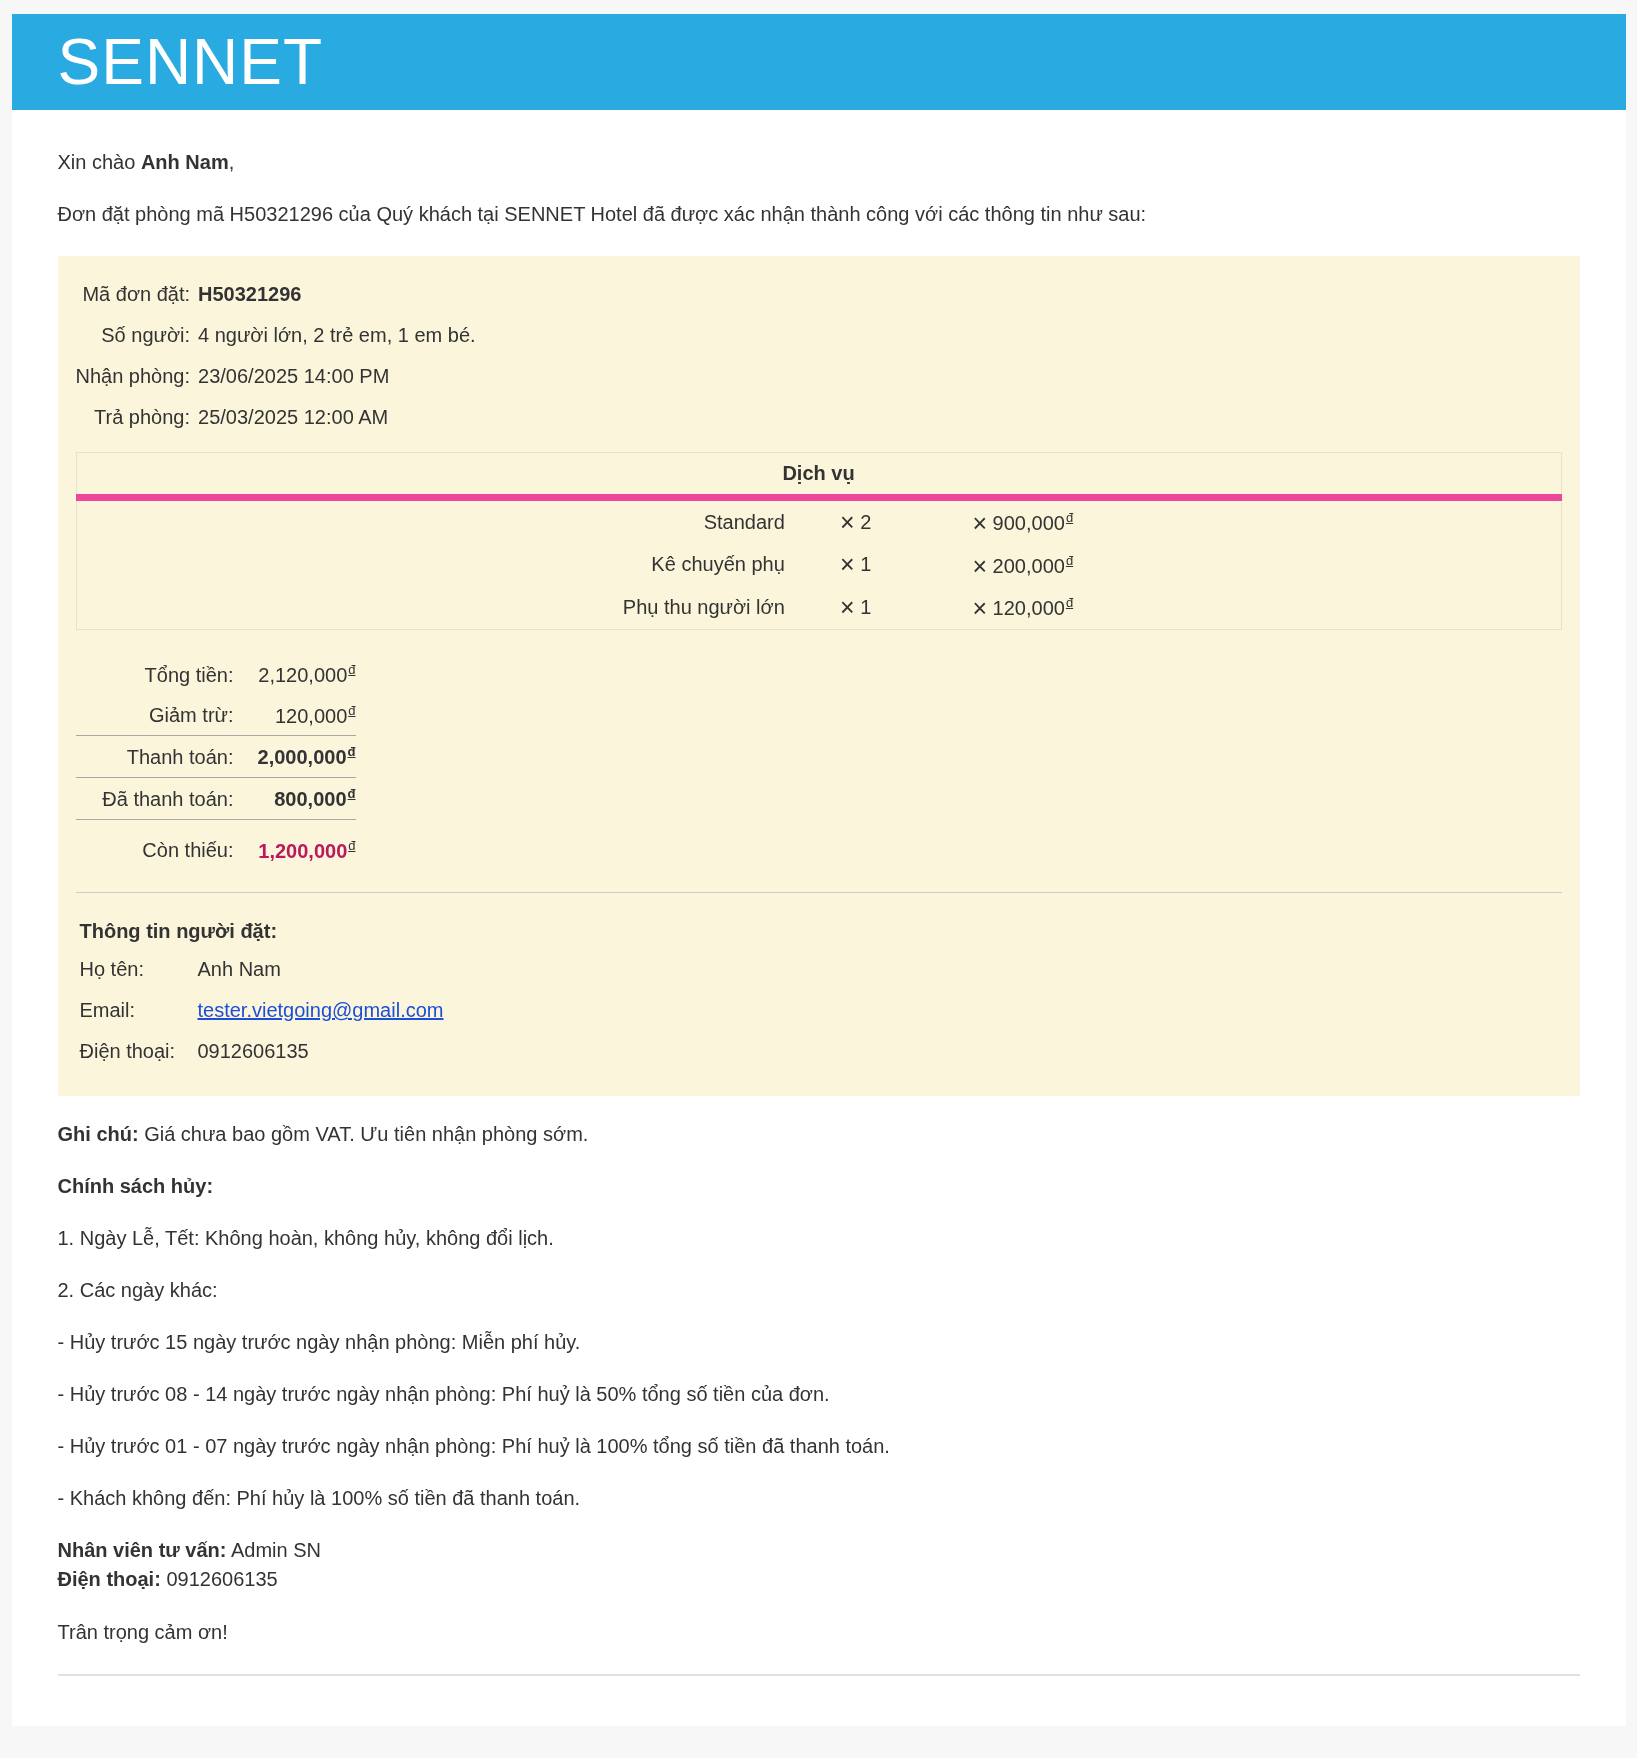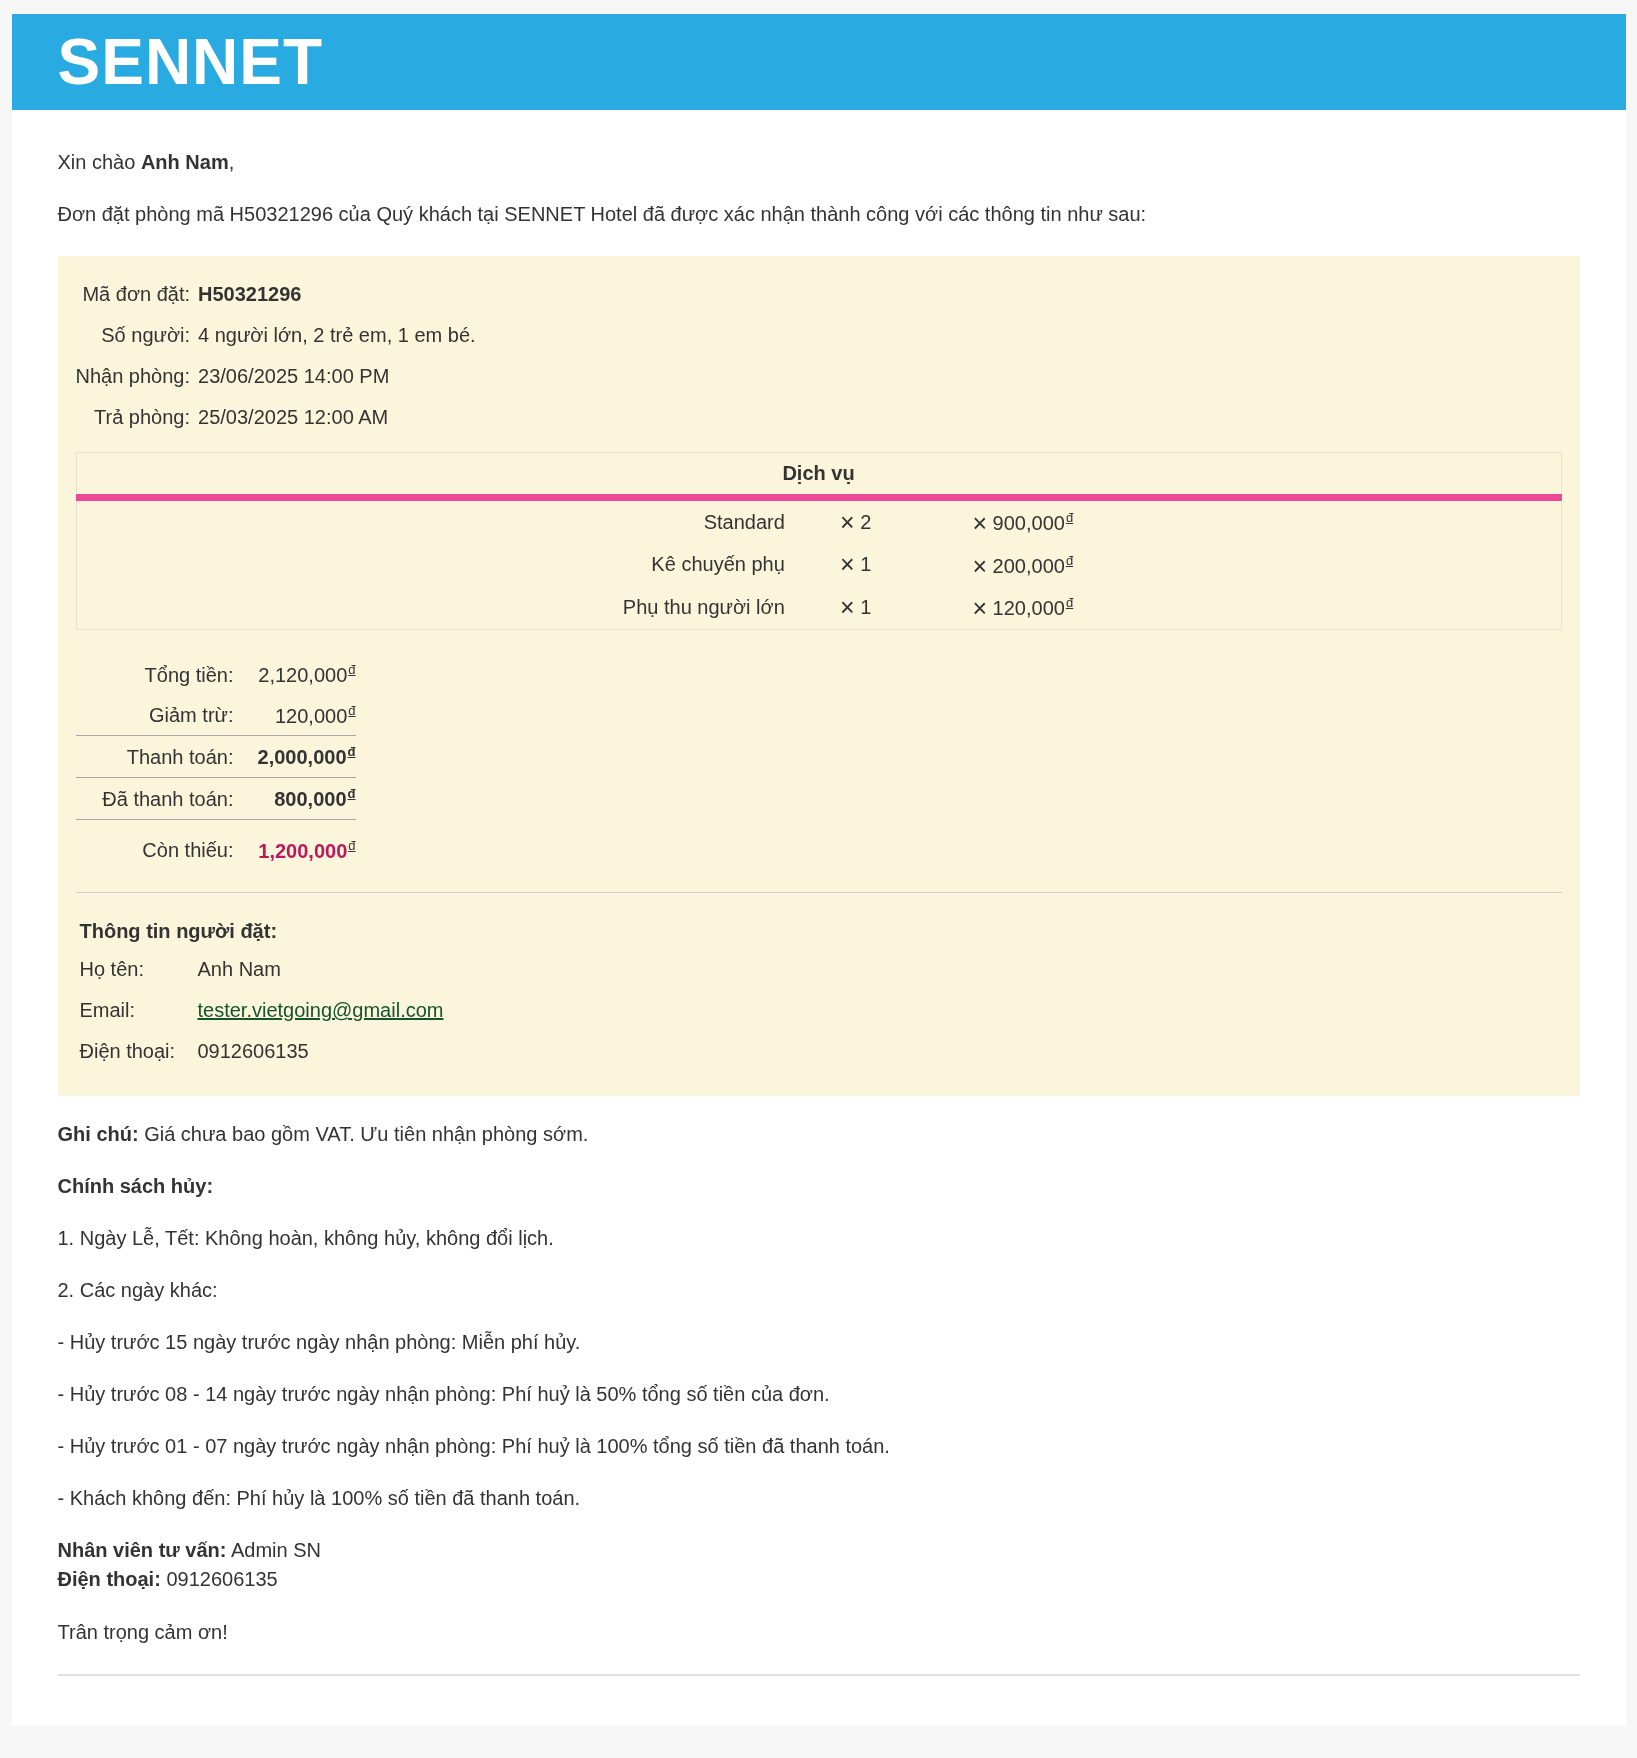--- a/index.html
+++ b/index.html
@@ -17,21 +17,21 @@
   .header {
     background:#29abe2;
     height:96px;
     display:flex;
     align-items:center;
     padding:0 46px;
     box-sizing:border-box;
   }
   .brand {
     color:#ffffff;
-    font-weight:bold;
+    font-weight:normal;
     font-size:64px;
     letter-spacing:1px;
     line-height:1;
   }
   .content { padding:12px 46px 0; }
   p { margin:24px 0; line-height:1.4; }
   .greeting { margin-top:26px; }
   .intro { margin-bottom:28px; }
 
   .booking-box {
@@ -79,21 +79,21 @@
     color:#333;
     margin-left:1px;
   }
 
   .wide-sep { border-top:1px solid #cccccc; margin-top:22px; }
 
   .contact-heading { font-weight:bold; margin:24px 0 4px; padding-left:4px; }
   .contact-table td { padding:9px 0; vertical-align:top; }
   .contact-table .clbl { width:118px; padding-left:4px; }
 
-  a.link, .link { color:#14532d; text-decoration:underline; cursor:pointer; }
+  a.link, .link { color:#1d4ed8; text-decoration:underline; cursor:pointer; }
 
   .policy-heading { font-weight:bold; }
   .staff-block { line-height:1.45; }
   .footer-sep { border:none; border-top:2px solid #e0e0e0; margin:28px 0 0; }
   .footer { text-align:center; padding:14px 0 36px; }
 </style>
 </head>
 <body>
 
 <div class="email-wrap">

